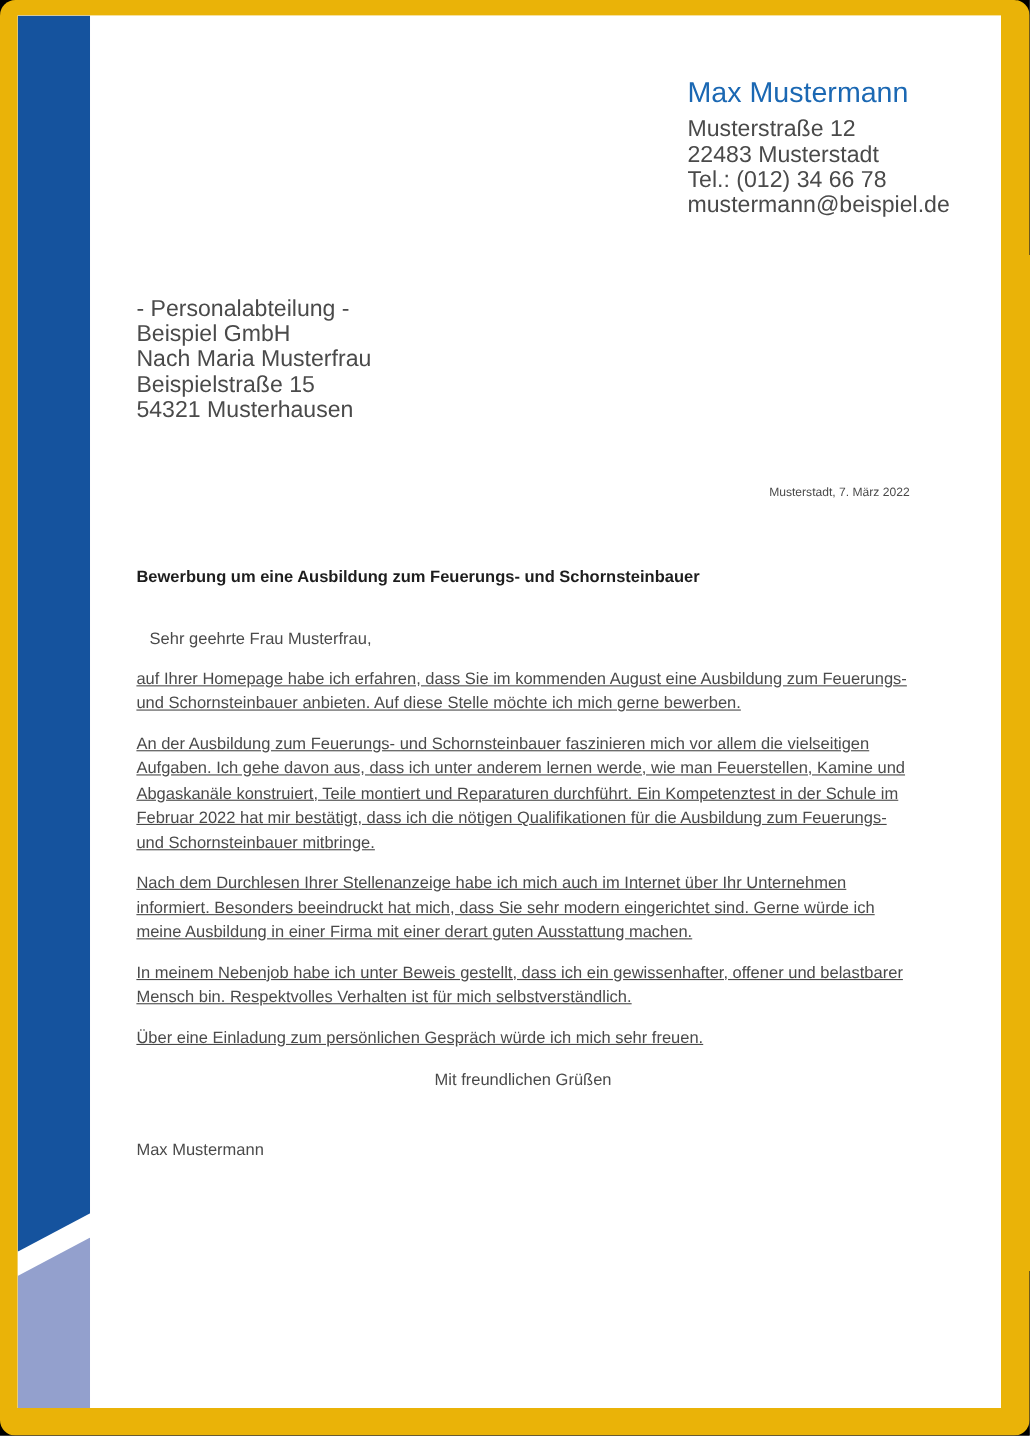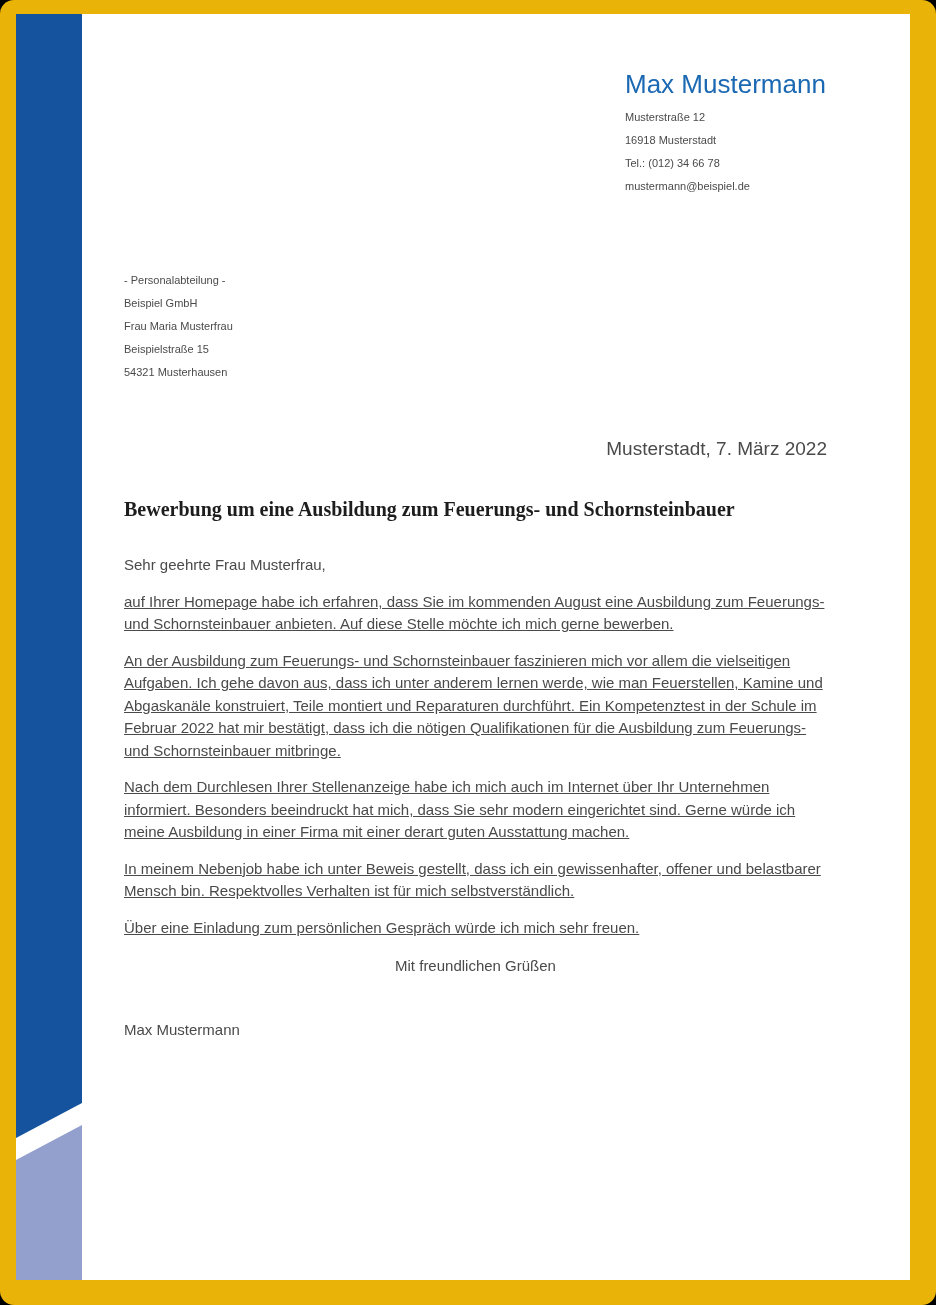--- a/index.html
+++ b/index.html
@@ -59,42 +59,42 @@
   .sender-name {
     margin: 0 0 6px 0;
     font-size: 26px;
     line-height: 32px;
     font-weight: 400;
     color: #1b68b3;
     white-space: nowrap;
   }
   .sender-lines div,
   .recipient div {
-    font-size: 11px;
+    font-size: 21px;
     line-height: 23px;
   }
   .recipient {
     margin-top: 71px;
   }
   .date-line {
     margin-top: 53px;
     text-align: right;
-    font-size: 19px;
+    font-size: 11px;
     line-height: 23px;
   }
   .subject {
-    margin-top: 38px;
-    font-size: 20px;
+    margin-top: 54px;
+    font-size: 15px;
     line-height: 22px;
     font-weight: 700;
     color: #1d1d1d;
-    font-family: Liberation Serif, serif;
   }
   .salutation {
     margin-top: 34px;
+    margin-left: 12px;
   }
   .body-paragraphs p {
     margin: 14px 0 0 0;
     text-decoration: underline;
   }
   .closing {
     margin-top: 16px;
     text-align: center;
   }
   .signature {
@@ -111,30 +111,30 @@
       <div class="stripe-dark"></div>
       <div class="stripe-light"></div>
     </div>
 
     <div class="content">
 
       <div class="sender">
         <div class="sender-name">Max Mustermann</div>
         <div class="sender-lines">
             <div>Musterstraße 12</div>
-            <div>16918 Musterstadt</div>
+            <div>22483 Musterstadt</div>
             <div>Tel.: (012) 34 66 78</div>
             <div>mustermann@beispiel.de</div>
           </div>
       </div>
 
       <div class="recipient">
           <div>- Personalabteilung -</div>
           <div>Beispiel GmbH</div>
-          <div>Frau Maria Musterfrau</div>
+          <div>Nach Maria Musterfrau</div>
           <div>Beispielstraße 15</div>
           <div>54321 Musterhausen</div>
         </div>
 
       <div class="date-line">Musterstadt, 7. März 2022</div>
 
       <div class="subject">Bewerbung um eine Ausbildung zum Feuerungs- und Schornsteinbauer</div>
 
       <div class="salutation">Sehr geehrte Frau Musterfrau,</div>
 

